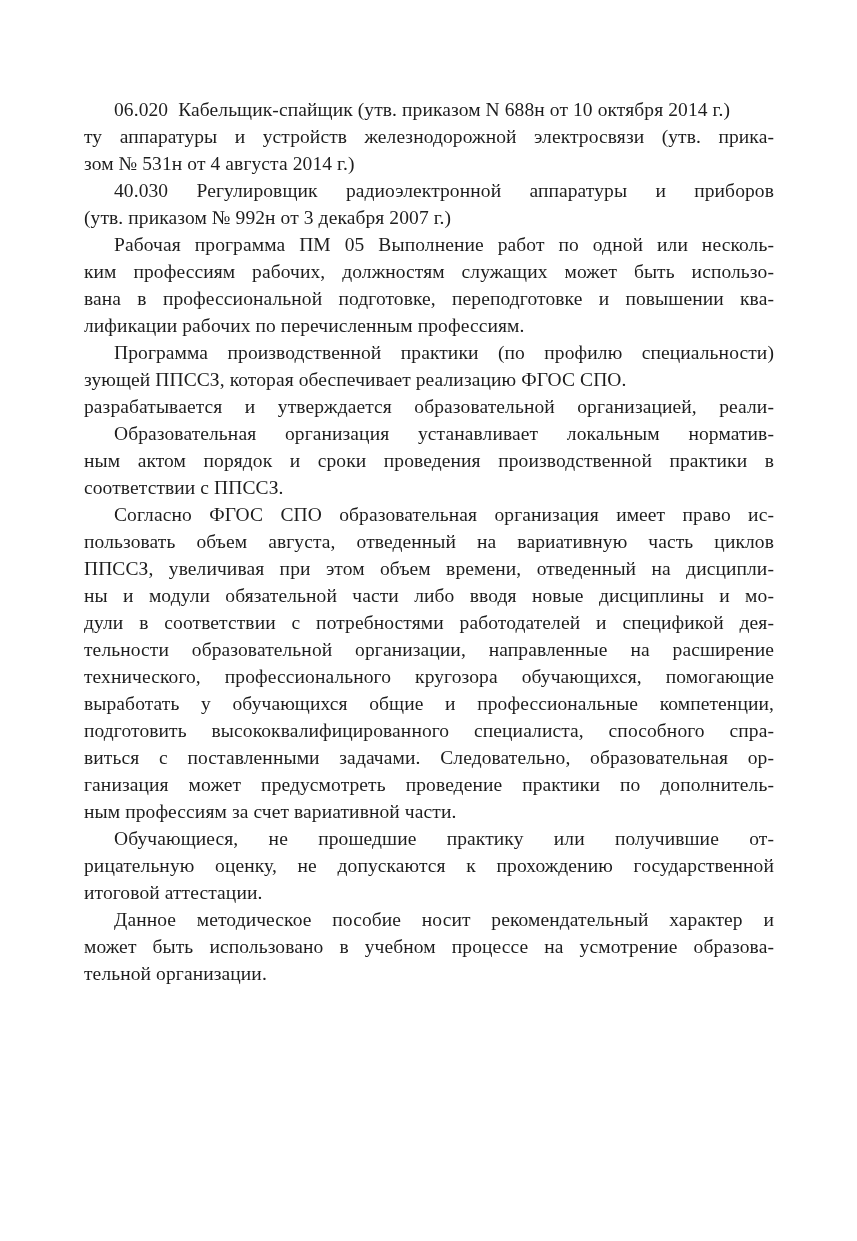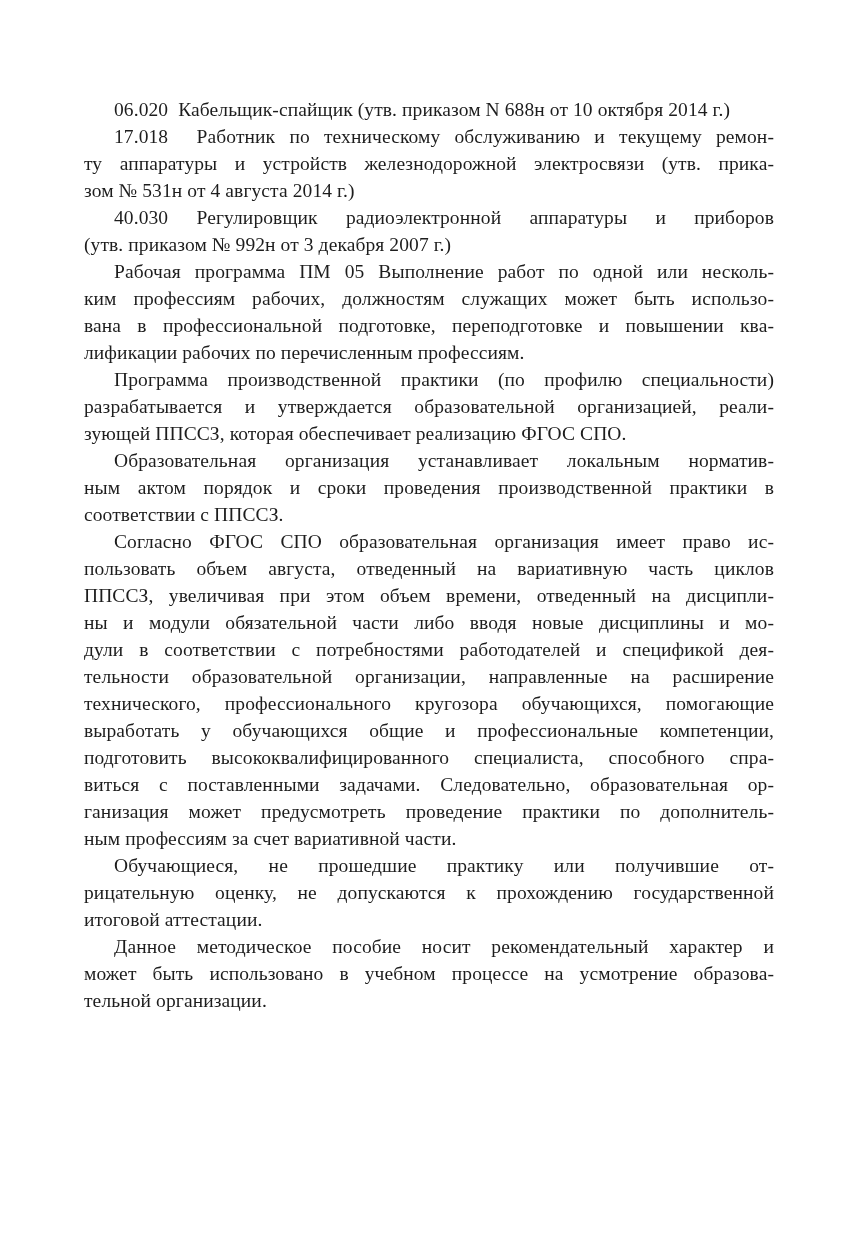--- a/index.html
+++ b/index.html
@@ -48,38 +48,37 @@
 </style>
 </head>
 <body style="background: rgb(255, 255, 255);">
 
 <div class="page">
   <div class="text-block" id="text-block" style="color: rgb(29, 29, 29);">
       <div class="paragraph">
         <div class="line first last">06.020&nbsp; Кабельщик-спайщик (утв. приказом N 688н от 10 октября 2014 г.)</div>
       </div>
       <div class="paragraph">
-        <div class="line first">17.018&nbsp; Работник по техническому обслуживанию и текущему ремон-</div>
         <div class="line">ту аппаратуры и устройств железнодорожной электросвязи (утв. прика-</div>
         <div class="line last">зом № 531н от 4 августа 2014 г.)</div>
       </div>
       <div class="paragraph">
         <div class="line first">40.030 Регулировщик радиоэлектронной аппаратуры и приборов</div>
         <div class="line last">(утв. приказом № 992н от 3 декабря 2007 г.)</div>
       </div>
       <div class="paragraph">
         <div class="line first">Рабочая программа ПМ 05 Выполнение работ по одной или несколь-</div>
         <div class="line">ким профессиям рабочих, должностям служащих может быть использо-</div>
         <div class="line">вана в профессиональной подготовке, переподготовке и повышении ква-</div>
         <div class="line last">лификации рабочих по перечисленным профессиям.</div>
       </div>
       <div class="paragraph">
         <div class="line first">Программа производственной практики (по профилю специальности)</div>
+        <div class="line last">зующей ППССЗ, которая обеспечивает реализацию ФГОС СПО.</div>
         <div class="line">разрабатывается и утверждается образовательной организацией, реали-</div>
-        <div class="line last">зующей ППССЗ, которая обеспечивает реализацию ФГОС СПО.</div>
       </div>
       <div class="paragraph">
         <div class="line first">Образовательная организация устанавливает локальным норматив-</div>
         <div class="line">ным актом порядок и сроки проведения производственной практики в</div>
         <div class="line last">соответствии с ППССЗ.</div>
       </div>
       <div class="paragraph">
         <div class="line first">Согласно ФГОС СПО образовательная организация имеет право ис-</div>
         <div class="line">пользовать объем августа, отведенный на вариативную часть циклов</div>
         <div class="line">ППССЗ, увеличивая при этом объем времени, отведенный на дисципли-</div>

